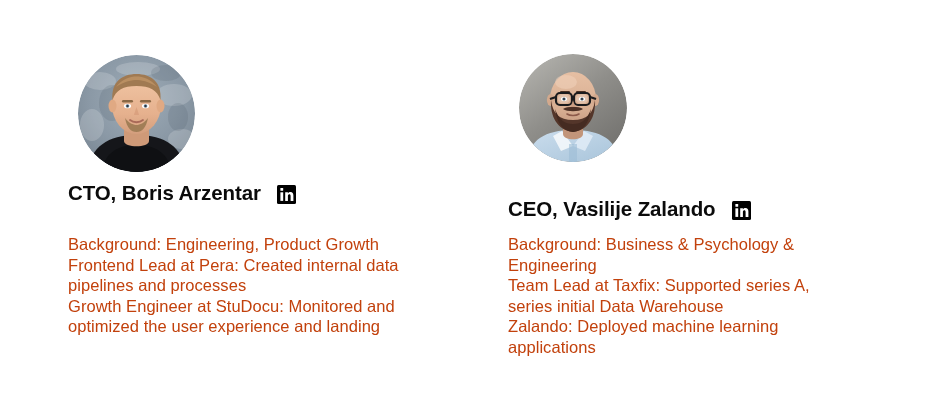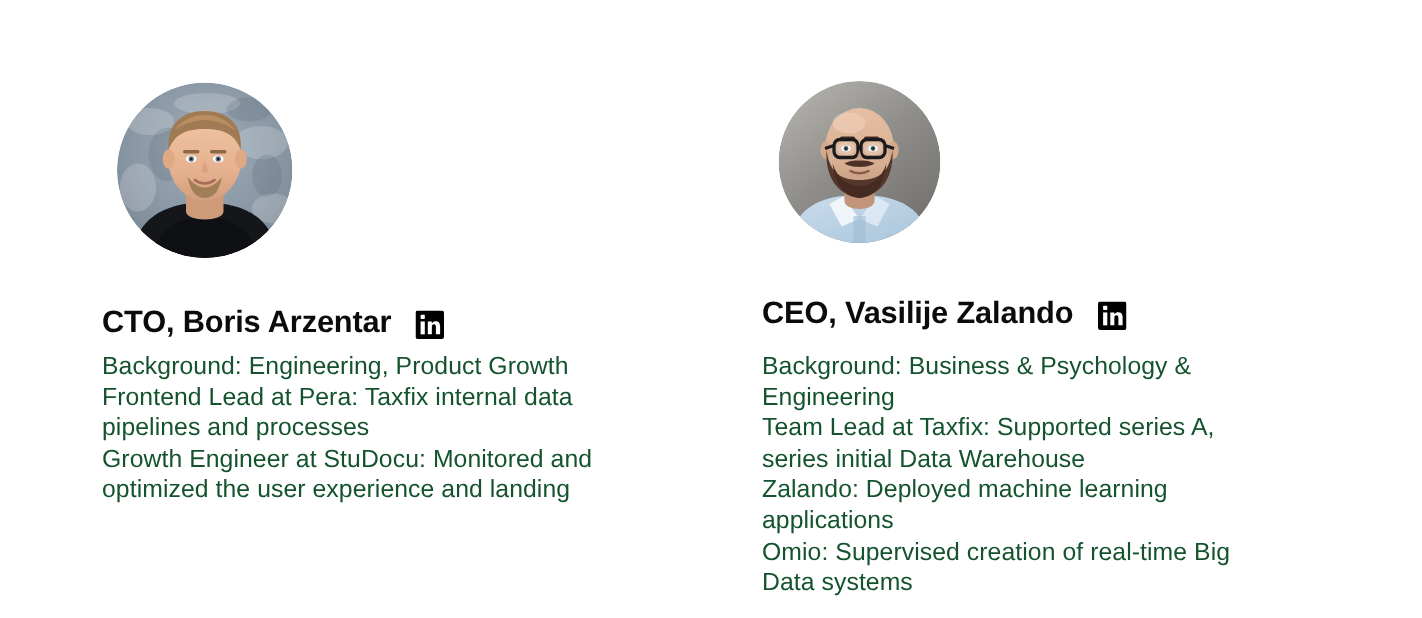--- a/index.html
+++ b/index.html
@@ -55,21 +55,21 @@
   .av-svg { display: block; width: 100%; height: 100%; }
 
   
   .name-row {
     position: absolute;
     left: 0px;
     display: flex;
     align-items: center;
     white-space: nowrap;
   }
-  .name-row-1 { top: 203px; align-items: center; }
+  .name-row-1 { top: 181px; align-items: center; }
   .name-row-2 { top: 197px; }
 
   .name-text {
     font-size: 20.5px;
     font-weight: bold;
     color: #0b0b0b;
     letter-spacing: -0.1px;
     line-height: 24px;
   }
 
@@ -83,21 +83,21 @@
   }
   .li-icon svg { display: block; }
 
   
   .bio {
     position: absolute;
     left: 0px;
     top: 234px;
     font-size: 16.5px;
     line-height: 20.6px;
-    color: #14532d;
+    color: #c2410c;
     letter-spacing: 0.05px;
   }
   .bio-1 { width: 345px; }
   .bio-2 { width: 350px; }
   .bio-line { white-space: normal; }
 </style>
 </head>
 <body>
 
 <div class="profiles">
@@ -176,21 +176,21 @@
           <rect width="19" height="19" rx="1.5" fill="#000000"></rect>
           <rect x="3.4" y="2.9" width="2.8" height="2.8" rx="0.5" fill="#ffffff"></rect>
           <rect x="3.4" y="7.3" width="2.8" height="8.6" fill="#ffffff"></rect>
           <path d="M8.2 7.3 h2.7 v1.2 c0.6 -1 1.6 -1.4 2.6 -1.4 c2 0 2.9 1.2 2.9 3.4 v5.4 h-2.8 v-4.9 c0 -1.2 -0.4 -1.8 -1.3 -1.8 c-1 0 -1.4 0.7 -1.4 1.9 v4.8 h-2.7 Z" fill="#ffffff"></path>
         </svg>
       </a>
     </div>
 
     <div class="bio bio-1">
       <div class="bio-line">Background: Engineering, Product Growth</div>
-      <div class="bio-line">Frontend Lead at Pera: Taxfix internal data pipelines and processes</div>
+      <div class="bio-line">Frontend Lead at Pera: Created internal data pipelines and processes</div>
       <div class="bio-line">Growth Engineer at StuDocu: Monitored and optimized the user experience and landing</div>
     </div>
   </div>
 
   <div class="profile profile-right">
 
     <div class="avatar avatar-2">
       <svg class="av-svg" viewBox="0 0 108 108">
         <defs>
           <linearGradient id="bg2" x1="0.15" y1="0" x2="0.9" y2="1">
@@ -270,17 +270,16 @@
           <rect x="3.4" y="7.3" width="2.8" height="8.6" fill="#ffffff"></rect>
           <path d="M8.2 7.3 h2.7 v1.2 c0.6 -1 1.6 -1.4 2.6 -1.4 c2 0 2.9 1.2 2.9 3.4 v5.4 h-2.8 v-4.9 c0 -1.2 -0.4 -1.8 -1.3 -1.8 c-1 0 -1.4 0.7 -1.4 1.9 v4.8 h-2.7 Z" fill="#ffffff"></path>
         </svg>
       </a>
     </div>
 
     <div class="bio bio-2">
       <div class="bio-line">Background: Business &amp; Psychology &amp; Engineering</div>
       <div class="bio-line">Team Lead at Taxfix: Supported series A, series initial Data Warehouse</div>
       <div class="bio-line">Zalando: Deployed machine learning applications</div>
-      <div class="bio-line">Omio: Supervised creation of real-time Big Data systems</div>
     </div>
   </div>
 
 </div>
 
 </body></html>

